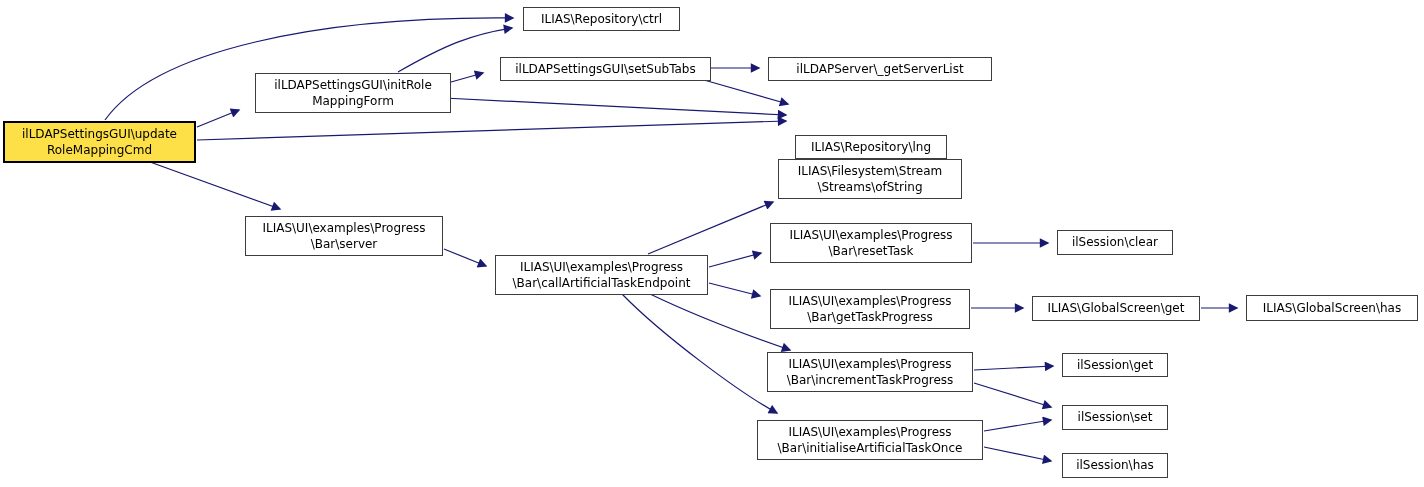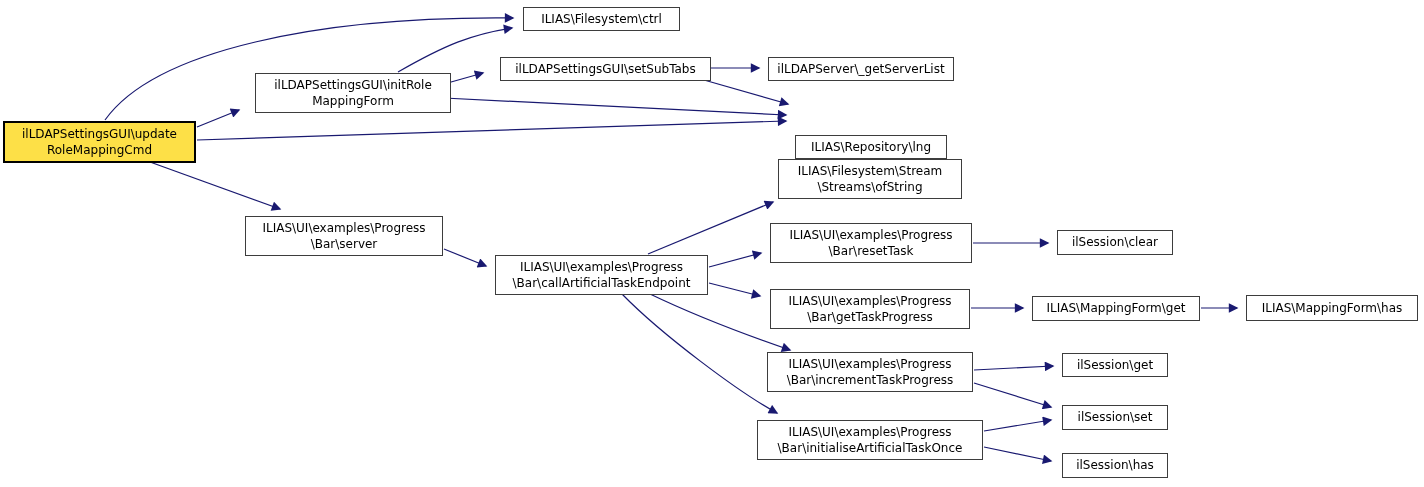--- a/index.html
+++ b/index.html
@@ -74,39 +74,39 @@
       <path d="M 1201,308 L 1237,308" marker-end="url(#arrow)"></path>
       <path d="M 974,370 L 1053,366" marker-end="url(#arrow)"></path>
       <path d="M 974,383 L 1051,407" marker-end="url(#arrow)"></path>
       <path d="M 984,431 L 1051,420" marker-end="url(#arrow)"></path>
       <path d="M 984,447 L 1051,461" marker-end="url(#arrow)"></path>
     </g>
   </svg>
 
   <div class="node highlight" style="left:3px;   top:121px; width:193px; height:42px;">ilLDAPSettingsGUI\update
 RoleMappingCmd</div>
-  <div class="node" style="left:523px; top:7px;   width:157px; height:24px;">ILIAS\Filesystem\ctrl</div>
+  <div class="node" style="left:523px; top:7px;   width:157px; height:24px;">ILIAS\Repository\ctrl</div>
   <div class="node" style="left:247px; top:73px;  width:196px; height:40px;margin-left:8px;">ilLDAPSettingsGUI\initRole
 MappingForm</div>
   <div class="node" style="left:500px; top:57px;  width:211px; height:24px;">ilLDAPSettingsGUI\setSubTabs</div>
-  <div class="node" style="left:768px; top:57px;  width:186px; height:24px;">ilLDAPServer\_getServerList</div>
+  <div class="node" style="left:768px; top:57px;  width:224px; height:24px;">ilLDAPServer\_getServerList</div>
   <div class="node" style="left:795px; top:107px; width:152px; height:24px;margin-top:28px;">ILIAS\Repository\lng</div>
   <div class="node" style="left:245px; top:216px; width:198px; height:40px;">ILIAS\UI\examples\Progress
 \Bar\server</div>
   <div class="node" style="left:495px; top:255px; width:213px; height:40px;">ILIAS\UI\examples\Progress
 \Bar\callArtificialTaskEndpoint</div>
   <div class="node" style="left:778px; top:159px; width:184px; height:40px;">ILIAS\Filesystem\Stream
 \Streams\ofString</div>
   <div class="node" style="left:770px; top:223px; width:202px; height:40px;">ILIAS\UI\examples\Progress
 \Bar\resetTask</div>
   <div class="node" style="left:1057px;top:230px; width:116px; height:25px;">ilSession\clear</div>
   <div class="node" style="left:770px; top:289px; width:200px; height:40px;">ILIAS\UI\examples\Progress
 \Bar\getTaskProgress</div>
-  <div class="node" style="left:1032px;top:296px; width:168px; height:25px;">ILIAS\MappingForm\get</div>
-  <div class="node" style="left:1246px;top:295px; width:172px; height:26px;">ILIAS\MappingForm\has</div>
+  <div class="node" style="left:1032px;top:296px; width:168px; height:25px;">ILIAS\GlobalScreen\get</div>
+  <div class="node" style="left:1246px;top:295px; width:172px; height:26px;">ILIAS\GlobalScreen\has</div>
   <div class="node" style="left:767px; top:352px; width:206px; height:40px;">ILIAS\UI\examples\Progress
 \Bar\incrementTaskProgress</div>
   <div class="node" style="left:1062px;top:353px; width:106px; height:24px;">ilSession\get</div>
   <div class="node" style="left:1062px;top:405px; width:106px; height:25px;">ilSession\set</div>
   <div class="node" style="left:757px; top:420px; width:226px; height:40px;">ILIAS\UI\examples\Progress
 \Bar\initialiseArtificialTaskOnce</div>
   <div class="node" style="left:1062px;top:453px; width:106px; height:25px;">ilSession\has</div>
 
 </div>
 

